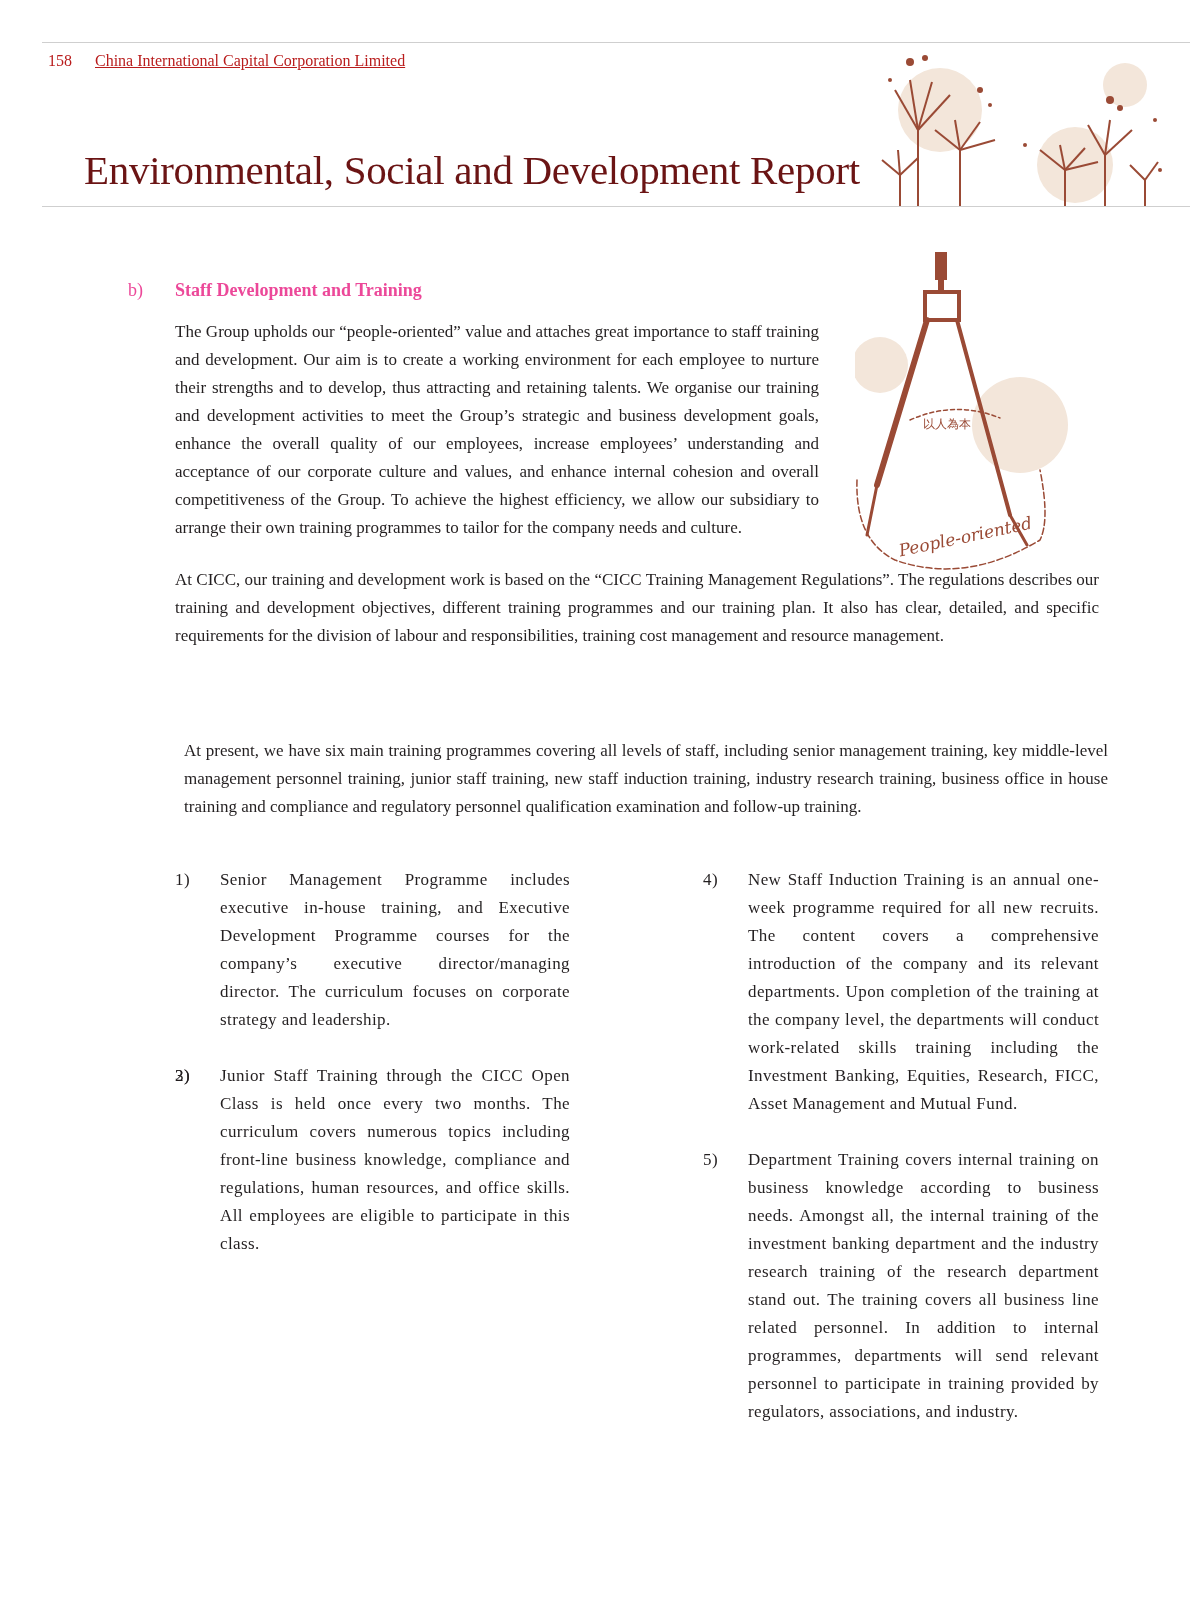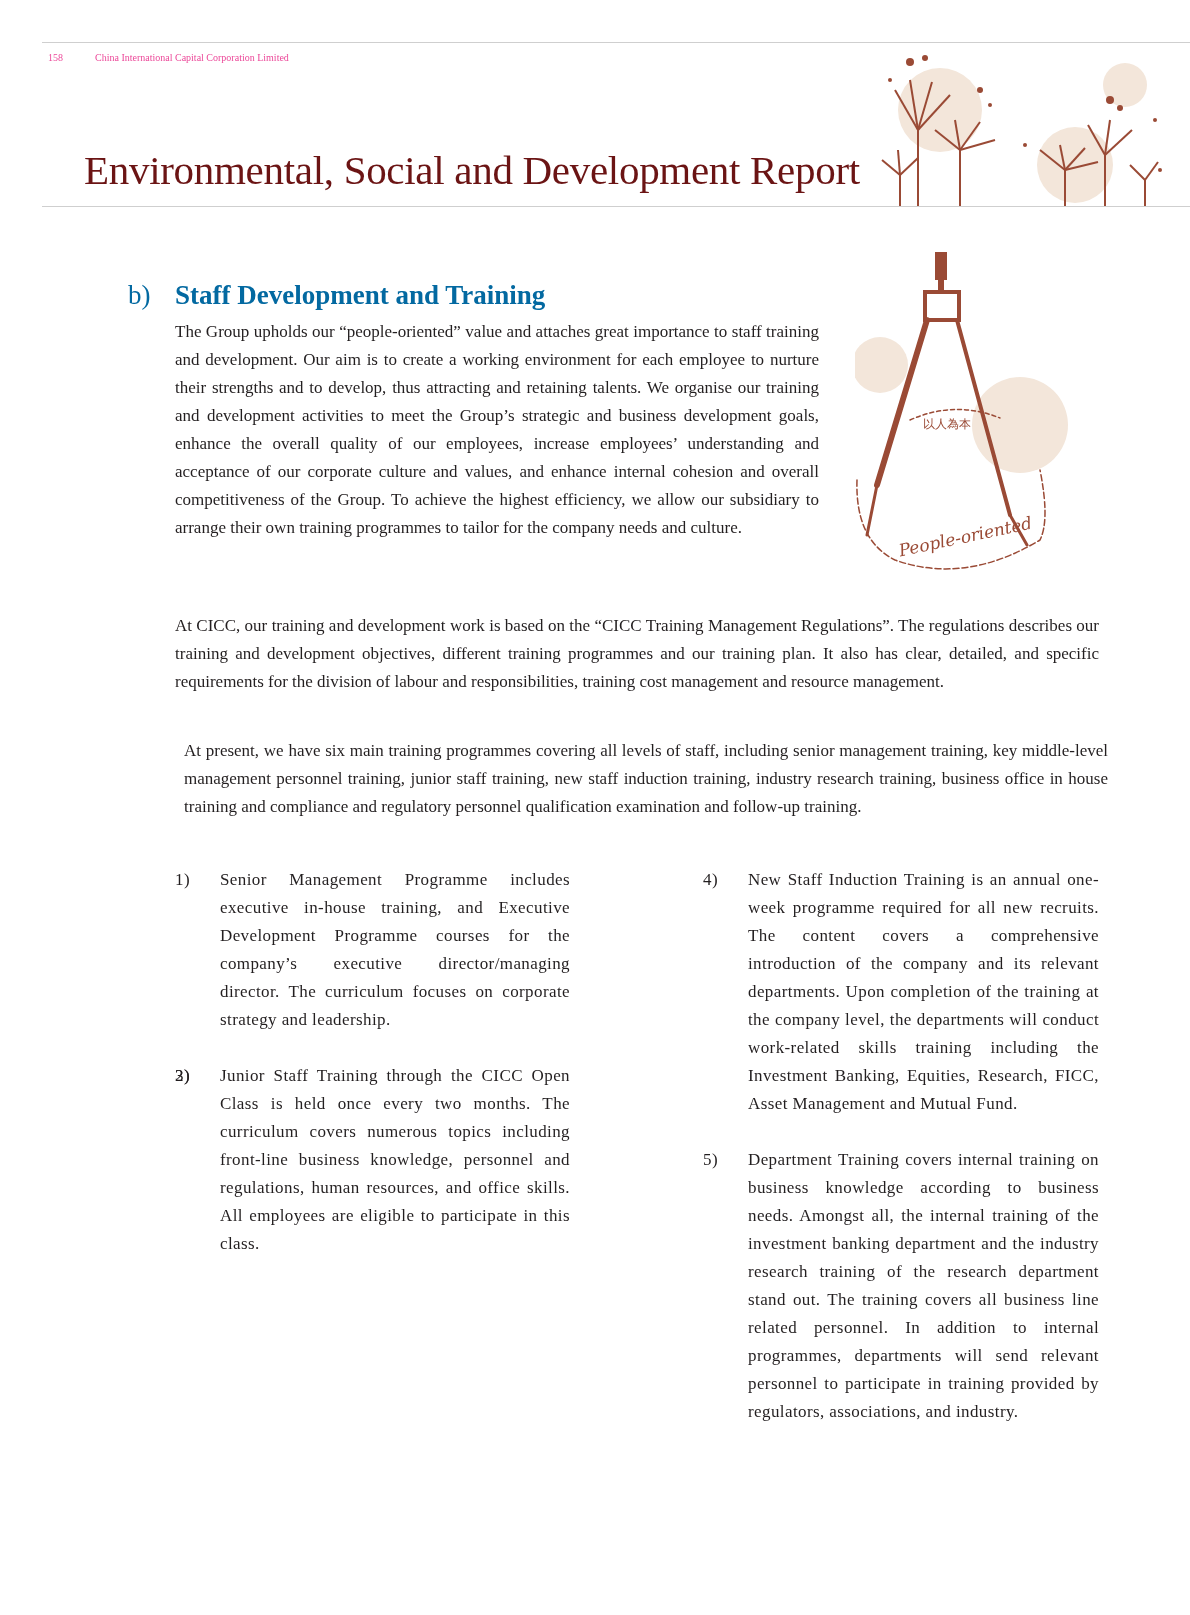--- a/index.html
+++ b/index.html
@@ -1,29 +1,29 @@
 <!DOCTYPE html>
 <html><head>
 <meta charset="utf-8">
 <style>
   html, body { margin: 0; padding: 0; background: #ffffff; }
   body { width: 1190px; height: 1615px; position: relative; overflow: hidden;
          font-family: "Liberation Serif", "DejaVu Serif", serif; color: #231f20; }
   .rule { position: absolute; left: 42px; right: 0; height: 1px; background: #cfcfcf; }
   .rule.top { top: 42px; }
   .rule.mid { top: 206px; }
-  .running-head { position: absolute; top: 52px; left: 48px; font-size: 10px; color: #ec4899; }
+  .running-head { position: absolute; top: 52px; left: 48px; font-size: 16px; color: #b91c1c; text-decoration: underline; }
   .running-head .pg { display: inline-block; width: 47px; }
   .title { position: absolute; top: 146px; left: 84px; font-size: 41px; color: #6b1414; letter-spacing: -0.3px; }
   .deco-top { position: absolute; top: 50px; left: 870px; width: 300px; height: 156px; }
-  .section { position: absolute; top: 280px; left: 128px; font-size: 27px; color: #0369a1; font-weight: bold; }
+  .section { position: absolute; top: 280px; left: 128px; font-size: 18px; color: #ec4899; font-weight: bold; }
   .section .letter { display: inline-block; width: 47px; font-weight: normal; }
   .para { position: absolute; font-size: 17px; line-height: 28px; text-align: justify; color: #231f20; }
   .p1 { top: 318px; left: 175px; width: 644px; }
-  .p2 { top: 612px; left: 175px; width: 924px; }
+  .p2 { top: 566px; left: 175px; width: 924px; }
   .p3 { top: 737px; left: 184px; width: 924px; }
   .deco-compass { position: absolute; top: 250px; left: 855px; width: 230px; height: 340px; }
   .list { position: absolute; font-size: 17px; line-height: 28px; }
   .list.left { top: 866px; left: 175px; width: 395px; }
   .list.right { top: 866px; left: 703px; width: 396px; }
   .li { position: relative; padding-left: 45px; text-align: justify; margin-bottom: 28px; letter-spacing: 0.4px; }
   .li .num { position: absolute; left: 0; top: 0; }
 </style>
 </head>
 <body>
@@ -112,21 +112,21 @@
 <div class="list left">
   <div class="li">
     <span class="num">1)</span>
     <span>Senior Management Programme includes executive in-house training, and Executive Development Programme courses for the company’s executive director/managing director. The curriculum focuses on corporate strategy and leadership.</span>
   </div>
   <div class="li">
     <span class="num">2)</span>
   </div>
   <div class="li">
     <span class="num">3)</span>
-    <span>Junior Staff Training through the CICC Open Class is held once every two months. The curriculum covers numerous topics including front-line business knowledge, personnel and regulations, human resources, and office skills. All employees are eligible to participate in this class.</span>
+    <span>Junior Staff Training through the CICC Open Class is held once every two months. The curriculum covers numerous topics including front-line business knowledge, compliance and regulations, human resources, and office skills. All employees are eligible to participate in this class.</span>
   </div>
 </div>
 
 <div class="list right">
   <div class="li">
     <span class="num">4)</span>
     <span>New Staff Induction Training is an annual one-week programme required for all new recruits. The content covers a comprehensive introduction of the company and its relevant departments. Upon completion of the training at the company level, the departments will conduct work-related skills training including the Investment Banking, Equities, Research, FICC, Asset Management and Mutual Fund.</span>
   </div>
   <div class="li">
     <span class="num">5)</span>

